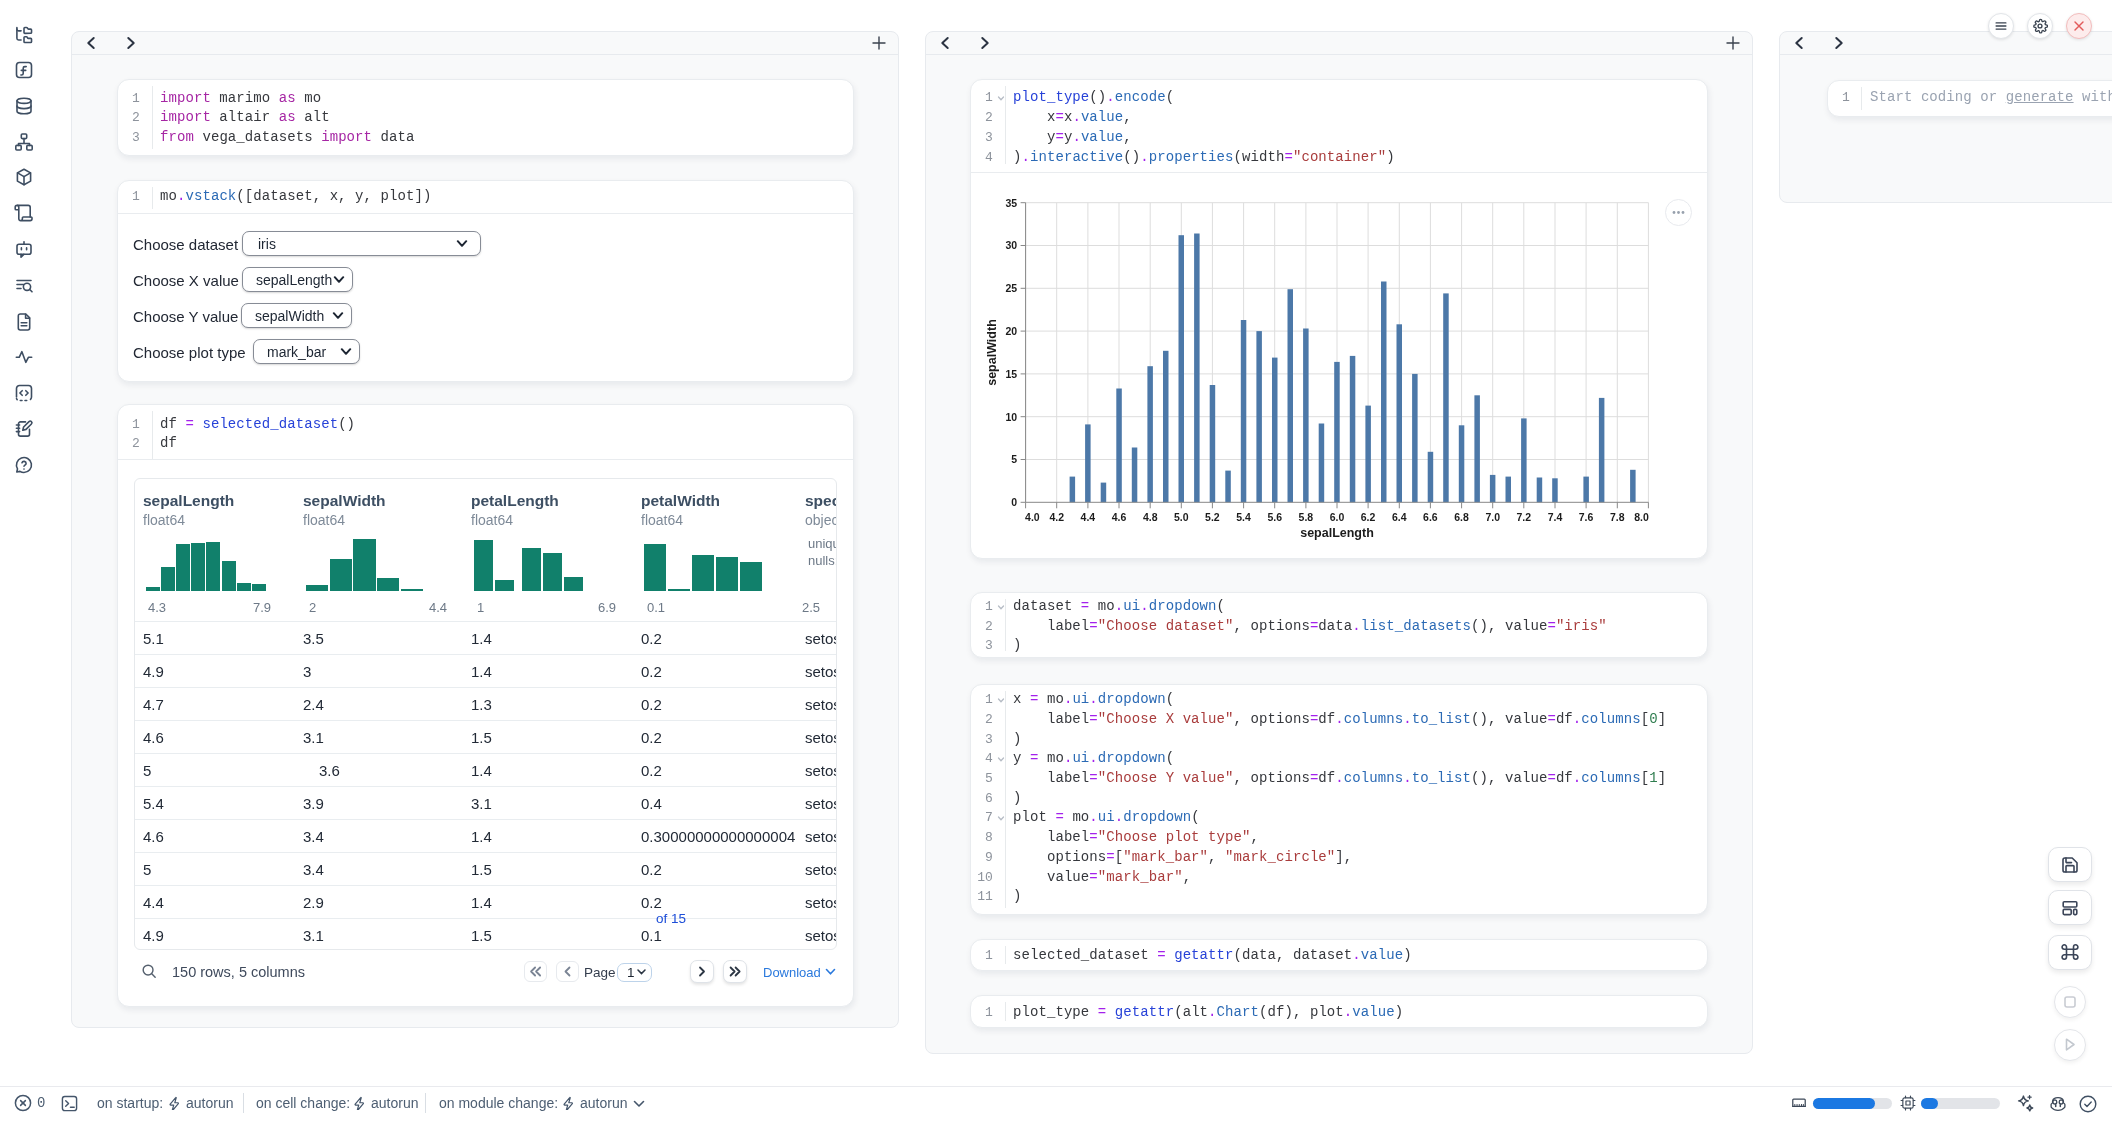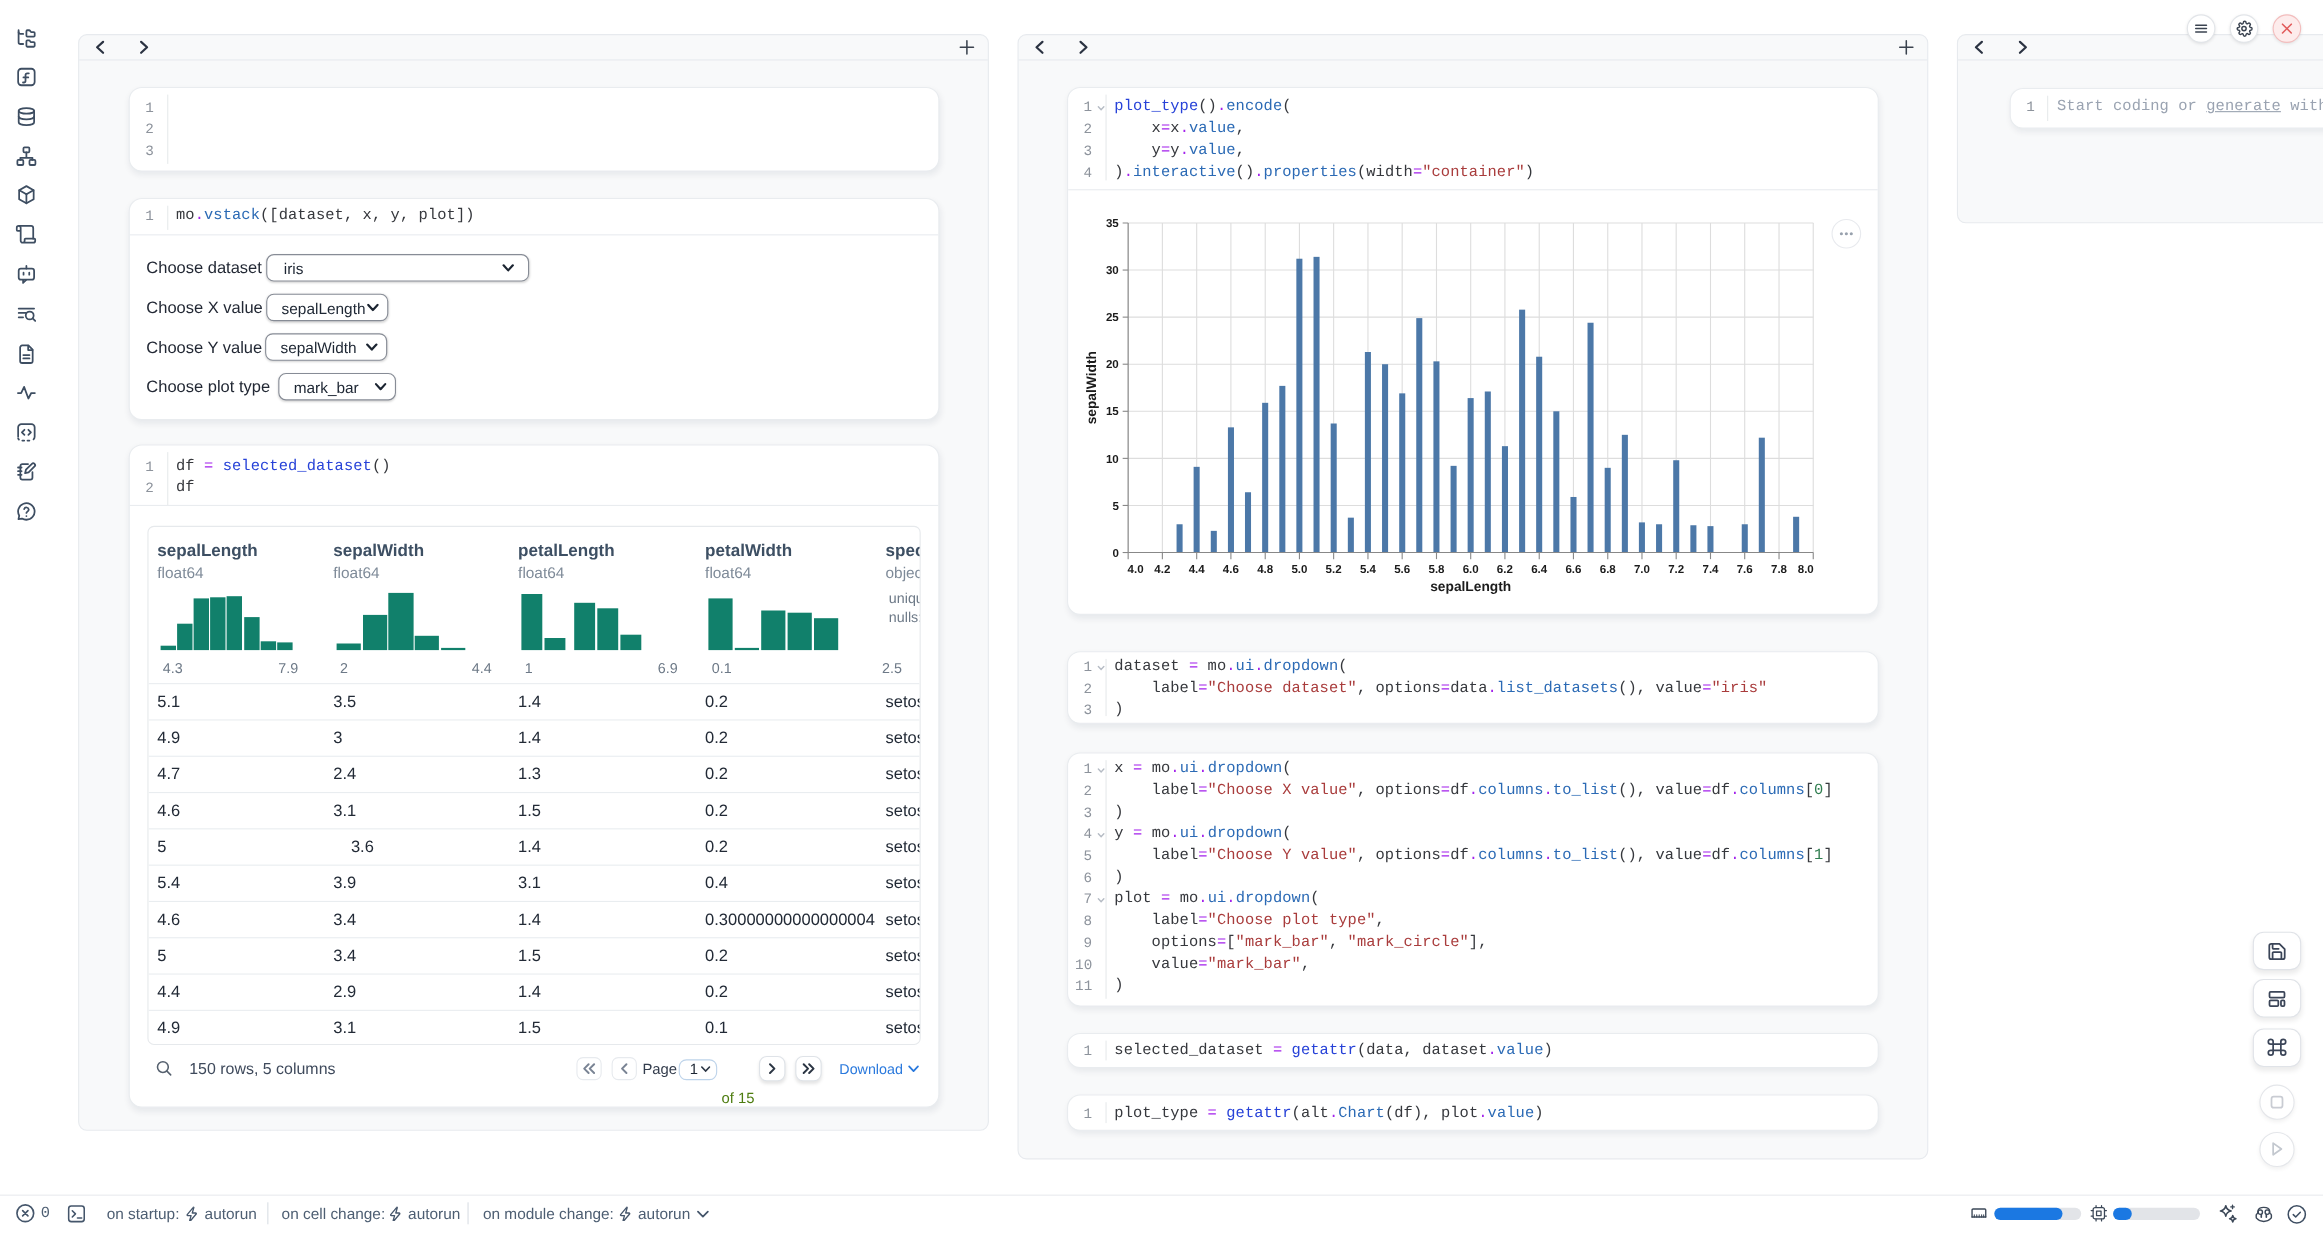--- a/index.html
+++ b/index.html
@@ -137,20 +137,23 @@
     <path d="M8 2v12M2 8h12" stroke="#3a424e" stroke-width="1.4" stroke-linecap="round"></path>
   </svg>
 <svg class="abs" style="left:1725px;top:35px" width="16" height="16" viewBox="0 0 16 16">
     <path d="M8 2v12M2 8h12" stroke="#3a424e" stroke-width="1.4" stroke-linecap="round"></path>
   </svg>
 <div class="cell" style="left:117px;top:79px;width:737px;height:77px">
 <div class="code" style="position:absolute;left:0;top:8.6px;right:0">
 <div class="lns" style="left:0;line-height:19.7px">1
 2
 3</div>
+<div class="ctext"><span class="k">import</span> marimo <span class="k">as</span> mo
+<span class="k">import</span> altair <span class="k">as</span> alt
+<span class="k">from</span> vega_datasets <span class="k">import</span> data</div>
 </div>
 <div class="sepln"></div>
 </div>
 <div class="cell" style="left:117px;top:180px;width:737px;height:202px">
 <div class="code" style="position:absolute;left:0;top:5.6px;right:0"><div class="lns" style="left:0;line-height:19.7px">1</div><div class="ctext">mo<span class="o">.</span><span class="fp">vstack</span>([dataset, x, y, plot])</div></div>
 <div class="sepln" style="bottom:172px"></div>
 <div class="divider" style="top:32px"></div>
 </div>
 <div class="lbl" style="left:133px;top:243.8px;transform:translateY(-50%)">Choose dataset</div>
 <div class="sel" style="left:242px;top:231.3px;width:239px;height:25px">
@@ -315,21 +318,21 @@
 <svg class="abs" style="left:0;top:0;pointer-events:none" width="2112" height="1122" viewBox="0 0 2112 1122">
     <path d="M569.5 967.5 L565.5 971.5 L569.5 975.5" stroke="#7a8494" stroke-width="1.8" fill="none" stroke-linecap="round" stroke-linejoin="round"></path>
   </svg>
 <div class="ftxt" style="left:584px;top:971.5px;font-size:13.5px;color:#333c4c">Page</div>
 <div class="sel" style="left:617px;top:963px;width:35px;height:18.5px;border-color:#bdd3ea;box-shadow:none">
     <span style="left:9px;font-size:13.5px">1</span>
     <span class="cv" style="right:5px"><svg width="9" height="6" viewBox="0 0 9 6">
         <path d="M1 1l3.5 3.6L8 1" stroke="#2c3644" stroke-width="1.5" fill="none" stroke-linecap="round"></path>
       </svg></span>
   </div>
-<div class="ftxt" style="left:656px;top:998px;font-size:13.5px;color:#4d7c0f">of 15</div>
+<div class="ftxt" style="left:656px;top:918px;font-size:13.5px;color:#1d4ed8">of 15</div>
 <div class="pbtn2" style="left:690px;top:960px;width:24px;height:23px"></div>
 <svg class="abs" style="left:0;top:0;pointer-events:none" width="2112" height="1122" viewBox="0 0 2112 1122">
     <path d="M700.0 967.5 L704.0 971.5 L700.0 975.5" stroke="#2c3644" stroke-width="1.8" fill="none" stroke-linecap="round" stroke-linejoin="round"></path>
   </svg>
 <div class="pbtn2" style="left:723px;top:960px;width:24px;height:23px"></div>
 <svg class="abs" style="left:0;top:0;pointer-events:none" width="2112" height="1122" viewBox="0 0 2112 1122">
     <path d="M730.6 967.5 L734.6 971.5 L730.6 975.5 M735.6 967.5 L739.6 971.5 L735.6 975.5" stroke="#2c3644" stroke-width="1.8" fill="none" stroke-linecap="round" stroke-linejoin="round"></path>
   </svg>
 <div class="ftxt" style="left:763px;top:971.5px;font-size:13px;color:#2a79dd">Download</div>
 <svg class="abs" style="left:825px;top:968px" width="11" height="8" viewBox="0 0 11 8">

